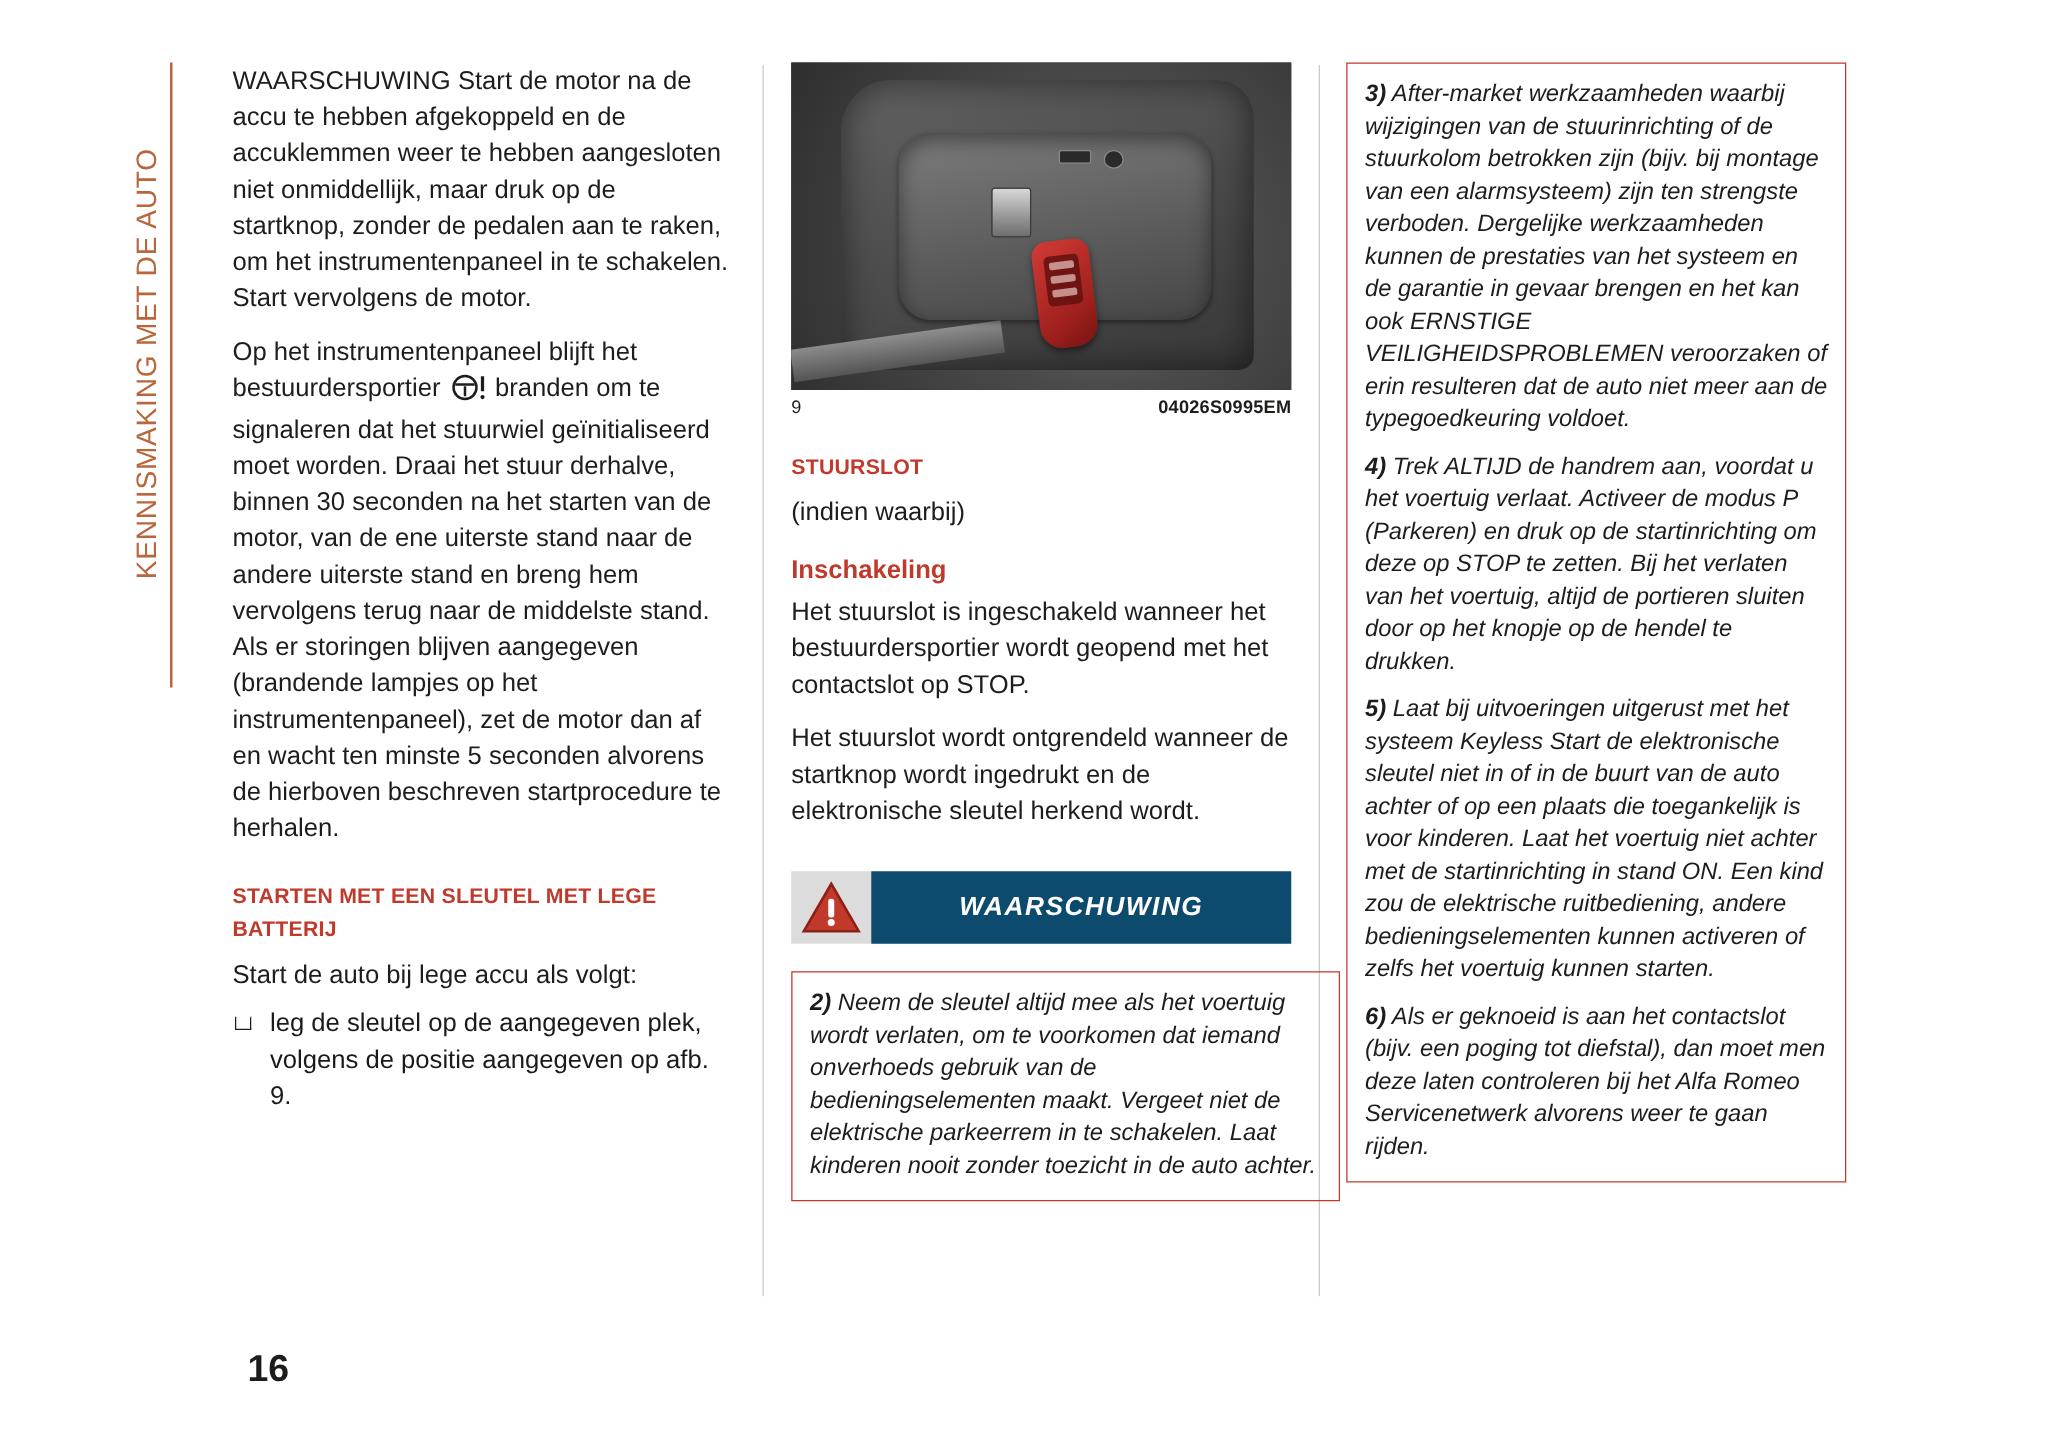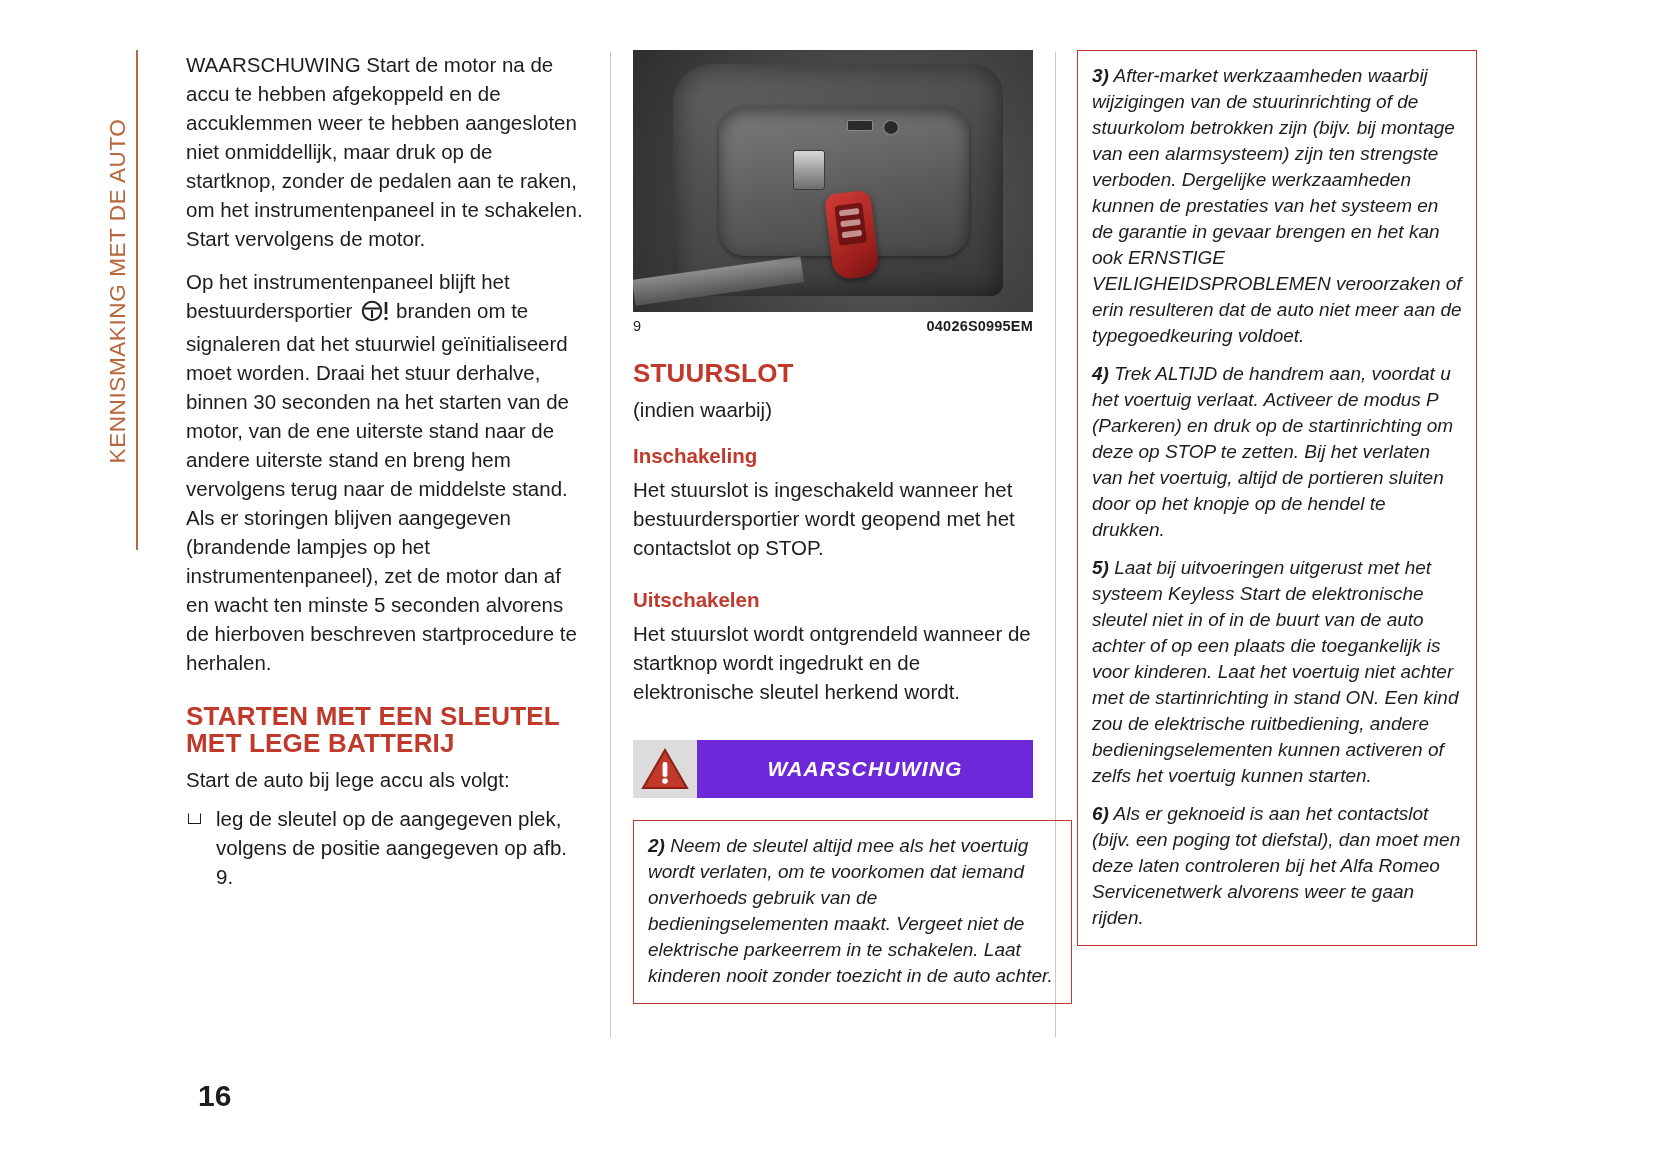--- a/index.html
+++ b/index.html
@@ -73,21 +73,21 @@
   p.body {
     margin: 0 0 14px 0;
     font-size: 20.5px;
     line-height: 29px;
     color: #1d1d1b;
   }
   p.body.tight { margin-bottom: 10px; }
 
   h2.section-head {
     margin: 26px 0 8px 0;
-    font-size: 26px;
+    font-size: 17px;
     line-height: 27px;
     font-weight: bold;
     color: #c0392b;
     text-transform: uppercase;
     letter-spacing: 0.2px;
   }
   h3.sub-head {
     margin: 24px 0 6px 0;
     font-size: 20.5px;
     line-height: 27px;
@@ -238,21 +238,21 @@
     width: 64px;
     height: 58px;
     background: #dcdcdc;
     display: flex;
     align-items: center;
     justify-content: center;
   }
   .warning-banner .bar {
     flex: 1;
     height: 58px;
-    background: #6d28d9;
+    background: #0c4a6e;
     color: #ffffff;
     display: flex;
     align-items: center;
     justify-content: center;
     font-style: italic;
     font-weight: bold;
     font-size: 21px;
     letter-spacing: 1.2px;
   }
 
@@ -353,21 +353,20 @@
         <span class="code">04026S0995EM</span>
       </div>
     </div>
 
     <h2 class="section-head">STUURSLOT</h2>
     <p class="body">(indien waarbij)</p>
 
     <h3 class="sub-head first">Inschakeling</h3>
     <p class="body">Het stuurslot is ingeschakeld wanneer het bestuurdersportier wordt geopend met het contactslot op STOP.</p>
 
-    <h3 class="sub-head">Uitschakelen</h3>
     <p class="body">Het stuurslot wordt ontgrendeld wanneer de startknop wordt ingedrukt en de elektronische sleutel herkend wordt.</p>
 
     <div class="warning-banner">
       <div class="tri-wrap">
         <svg width="48" height="44" viewBox="0 0 48 44" aria-hidden="true">
           <path d="M24 3 L46 41 L2 41 Z" fill="#c0392b" stroke="#8e1f16" stroke-width="2"></path>
           <path d="M24 11 L38 37 L10 37 Z" fill="#ffffff" opacity="0.0"></path>
           <rect x="21.6" y="15" width="4.8" height="15" rx="2" fill="#ffffff"></rect>
           <circle cx="24" cy="34" r="2.8" fill="#ffffff"></circle>
         </svg>

